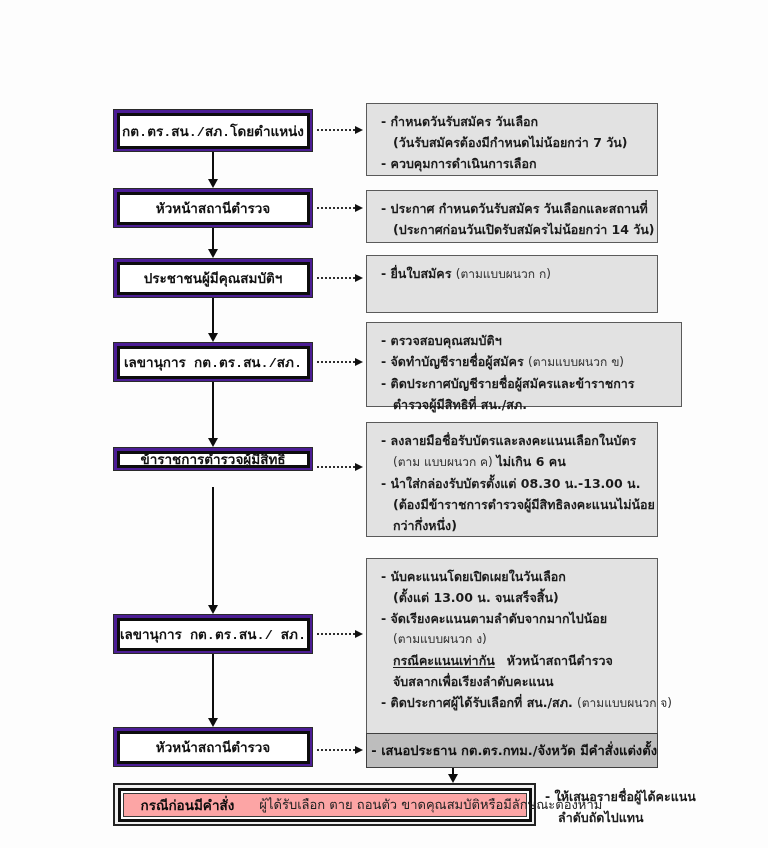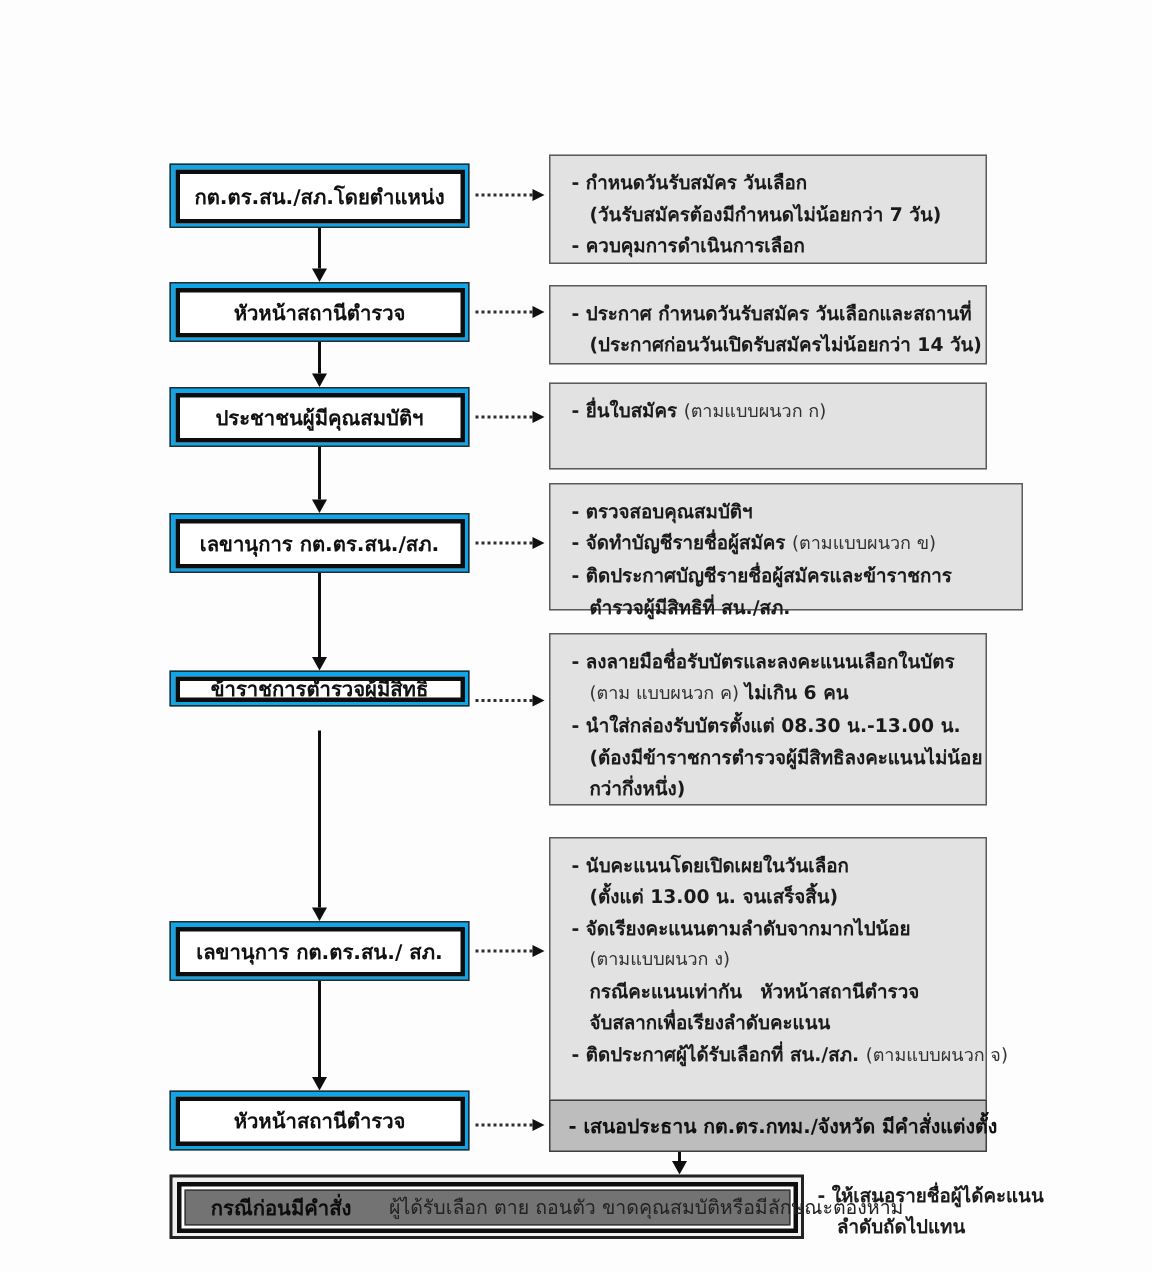--- a/index.html
+++ b/index.html
@@ -7,55 +7,55 @@
     position:relative;width:768px;height:848px;background:#fdfdfd;
     font-family:"DejaVu Sans","Liberation Sans",sans-serif;
     color:#161616;overflow:hidden;
   }
   .title{
     position:absolute;left:0;right:0;top:68px;text-align:center;
     font-size:16px;font-weight:700;letter-spacing:.2px;color:#141414;
   }
   
   .stepbox{
-    position:absolute;border:1.5px solid #2a2a2a;background:#0ea5e9;
-    padding:2.5px;box-sizing:border-box;
+    position:absolute;border:1.5px solid #2a2a2a;background:#4c1d95;
+    padding:2.5px;box-sizing:border-box;font-family:Liberation Mono, monospace;
   }
   .stepbox-inner{
     width:100%;height:100%;box-sizing:border-box;border:3.5px solid #0d0d0d;
     background:#ffffff;display:flex;align-items:center;justify-content:center;
   }
   .steplabel{font-size:13.5px;font-weight:700;white-space:nowrap;color:#111;}
   
   .panel{
     position:absolute;background:#e2e2e2;border:1.5px solid #5a5a5a;
     box-sizing:border-box;padding:7px 4px 5px 14px;
   }
-  .panel.dark{background:#bdbdbd;border-color:#3f3f3f;display:flex;align-items:center;justify-content:flex-start;padding:12px;}
+  .panel.dark{background:#bdbdbd;border-color:#3f3f3f;display:flex;align-items:center;justify-content:flex-end;padding:0;}
   .pl{
     font-size:12.5px;font-weight:700;line-height:21px;color:#1a1a1a;
     padding-left:14px;text-indent:-14px;white-space:nowrap;
   }
   .pl.cont{text-indent:0;padding-left:12px;}
   .lt{font-weight:400;font-size:12px;color:#303030;}
-  .ul{text-underline-offset:2px;}
+  .ul{text-decoration:underline;text-underline-offset:2px;}
   .gap{margin-left:12px;}
   .darkline{font-size:13px;font-weight:700;color:#101010;white-space:nowrap;}
   
   .varrow{position:absolute;width:12px;display:flex;flex-direction:column;align-items:center;}
   .vline{flex:1 1 auto;width:2.5px;background:#0d0d0d;}
   .vhead{width:0;height:0;border-left:5.5px solid transparent;border-right:5.5px solid transparent;border-top:9px solid #0d0d0d;}
   
   .dconn{position:absolute;height:10px;display:flex;align-items:center;}
   .dline{flex:1 1 auto;border-top:2.5px dotted #2e2e2e;height:0;}
   .dhead{width:0;height:0;border-top:4.5px solid transparent;border-bottom:4.5px solid transparent;border-left:8px solid #111;}
   
   .bigbox{position:absolute;border:2px solid #232323;padding:2.5px;box-sizing:border-box;background:#f0f0f0;}
   .bigbox-mid{width:100%;height:100%;box-sizing:border-box;border:3.5px solid #0e0e0e;padding:2px;background:#fff;}
-  .bigbox-inner{width:100%;height:100%;box-sizing:border-box;border:1px solid #3a3a3a;background:#737373;
+  .bigbox-inner{width:100%;height:100%;box-sizing:border-box;border:1px solid #3a3a3a;background:#fca5a5;
     display:flex;align-items:center;padding-left:17px;white-space:nowrap;}
   .bb-bold{font-size:13.5px;font-weight:700;color:#0d0d0d;}
   .bb-rest{font-size:13px;font-weight:500;color:#222;margin-left:25px;}
   .note{position:absolute;font-size:12.5px;font-weight:600;color:#1c1c1c;line-height:21px;white-space:nowrap;}
   .note-l2{padding-left:13px;}
 </style>
 </head>
 <body>
 
 <div class="page">

